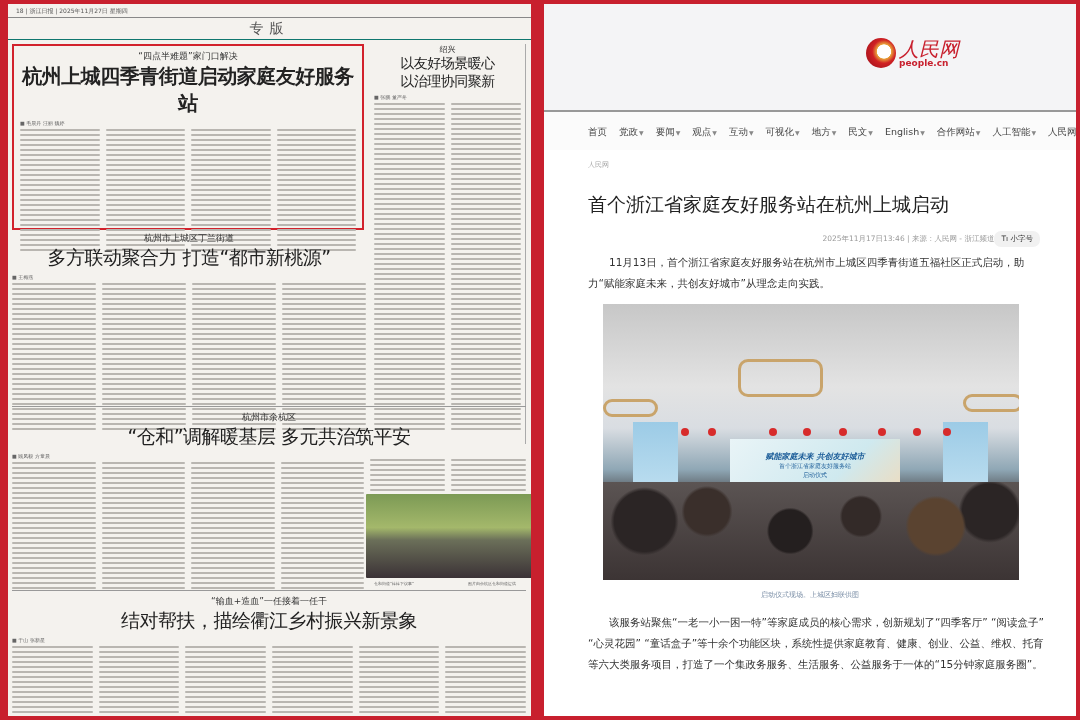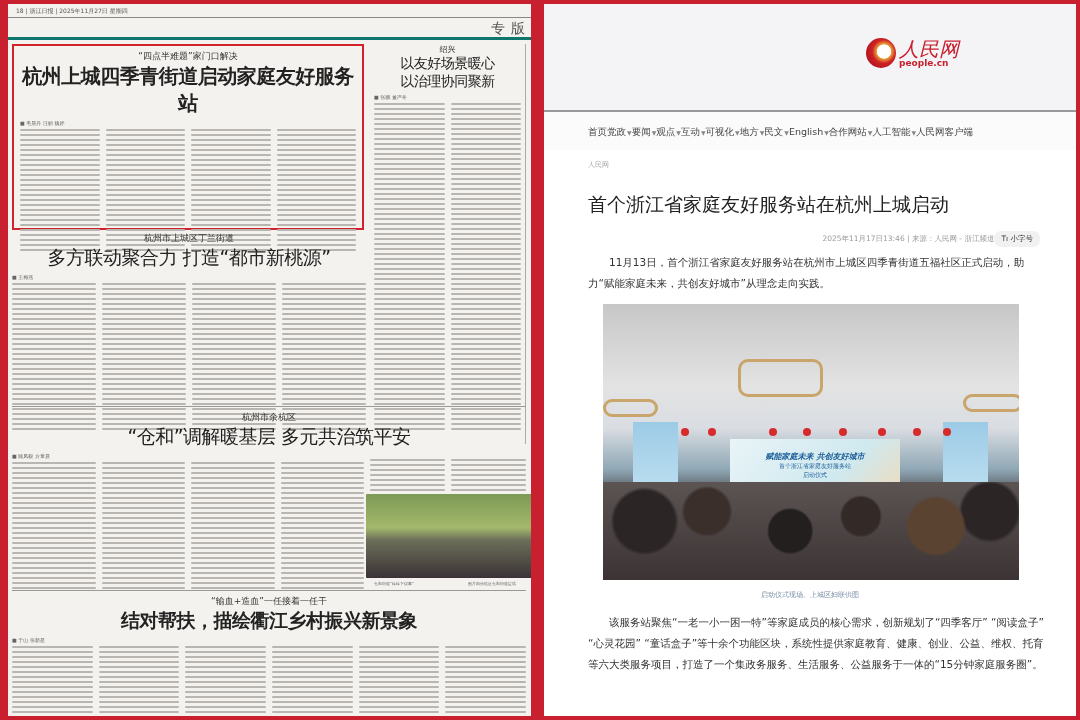--- a/index.html
+++ b/index.html
@@ -4,21 +4,21 @@
 <style>
 *{box-sizing:border-box;margin:0;padding:0}
 html,body{width:1080px;height:720px;overflow:hidden}
 body{background:#c8202e;font-family:"DejaVu Sans","Liberation Sans",sans-serif;position:relative}
 .panel{position:absolute;background:#fff;overflow:hidden}
 #left{left:8px;top:4px;width:523px;height:712px;background:#f4f2ee}
 #right{left:544px;top:4px;width:532px;height:712px;background:#fff}
 
 
 .np-top{font-size:6px;color:#555;padding:3px 8px;border-bottom:1px solid #888;height:14px}
-.np-section{text-align:right;font-size:14px;color:#555;letter-spacing:6px;padding:2px 0 1px;border-bottom:3px solid #0f766e;height:22px}
+.np-section{text-align:center;font-size:14px;color:#555;letter-spacing:6px;padding:2px 0 1px;border-bottom:1px solid #0f766e;height:22px}
 .lead-box{position:absolute;left:4px;top:40px;width:352px;height:186px;border:2.5px solid #d2222c;padding:4px 6px}
 .kicker{text-align:center;font-size:9px;color:#333}
 .hl{text-align:center;font-weight:bold;color:#222;letter-spacing:-0.5px}
 .byline{font-size:5px;color:#666;margin:3px 0}
 .cols{display:flex;gap:6px}
 .col{flex:1;display:flex;flex-direction:column;gap:3px}
 .line{height:2px;background:#b9b6b1;border-radius:1px}
 .sidebar-story{position:absolute;left:362px;top:40px;width:156px;height:400px;border-right:1px solid #aaa}
 .article-block{position:absolute;left:4px;width:514px}
 .hr{height:1px;background:#999}
@@ -26,21 +26,21 @@
  background:linear-gradient(180deg,#7c9a55 0%,#a4b86b 40%,#6b6f59 55%,#3b3236 100%)}
 .cap-np{position:absolute;font-size:4px;color:#666}
 
 
 .logo-area{height:108px;background:#f4f4f6;border-bottom:2px solid #999;position:relative}
 .logo{position:absolute;left:322px;top:34px;display:flex;align-items:center;gap:3px}
 .logo-circle{width:30px;height:30px;border-radius:50%;background:radial-gradient(circle at 60% 45%,#fff 28%,#e9a43b 30%,#d02124 48%,#b51820 70%)}
 .logo-text{display:flex;flex-direction:column;line-height:1}
 .logo-cn{font-family:"DejaVu Serif",serif;font-size:20px;color:#c8202e;font-style:italic}
 .logo-en{font-size:9px;color:#c8202e;font-weight:bold}
-.nav{display:flex;padding:14px 0 0 44px;height:38px;font-size:9.5px;color:#444;white-space:nowrap;background:#fbfbfb}
+.nav{display:flex;gap:12px;padding:14px 0 0 44px;height:38px;font-size:9.5px;color:#444;white-space:nowrap;background:#fbfbfb}
 .nav span{cursor:pointer}
 .nav .chev{font-size:6px;color:#888;margin-left:1px}
 .crumb{font-size:7px;color:#aaa;padding:10px 0 0 44px;height:28px}
 .art-title{font-size:19px;color:#222;padding:14px 0 0 44px;height:48px}
 .meta{display:flex;justify-content:flex-end;align-items:center;padding:0 36px 0 44px;height:26px;font-size:7.5px;color:#999}
 .font-btn{background:#f1f1f1;border-radius:7px;padding:3px 7px;color:#333;font-size:7.5px}
 .para{font-size:10.5px;color:#333;line-height:21px;padding:0 32px 0 44px;text-indent:2em;font-weight:500}
 .photo{position:relative;margin:10px 0 0 59px;width:416px;height:276px;overflow:hidden;
  background:linear-gradient(180deg,#c7c7c7 0%,#e3e3e3 30%,#d9dde2 45%,#8fa7b5 60%,#3a3536 72%,#2c2727 100%)}
 .ring{position:absolute;border:3px solid #c9a46b;border-radius:10px}
@@ -596,21 +596,21 @@
         </div>
       </div>
   </div>
   <div class="photo-np"></div>
   <div class="cap-np" style="left:366px;top:577px">仓和街道“棒棒下议事”</div>
   <div class="cap-np" style="left:460px;top:577px">图片由余杭区仓和街道提供</div>
 
   <div class="article-block" style="top:586px">
     <div class="hr" style="margin-bottom:4px"></div>
     <div class="kicker">“输血+造血”一任接着一任干</div>
-    <div class="hl" style="font-size:19px;font-weight:bold">结对帮扶，描绘衢江乡村振兴新景象</div>
+    <div class="hl" style="font-size:19px;font-weight:normal">结对帮扶，描绘衢江乡村振兴新景象</div>
     <div class="byline">■ 于山 张新星</div>
     <div class="cols">
       <div class="col">
           <div class="line"></div>
           <div class="line"></div>
           <div class="line"></div>
           <div class="line"></div>
           <div class="line"></div>
           <div class="line"></div>
           <div class="line"></div>

